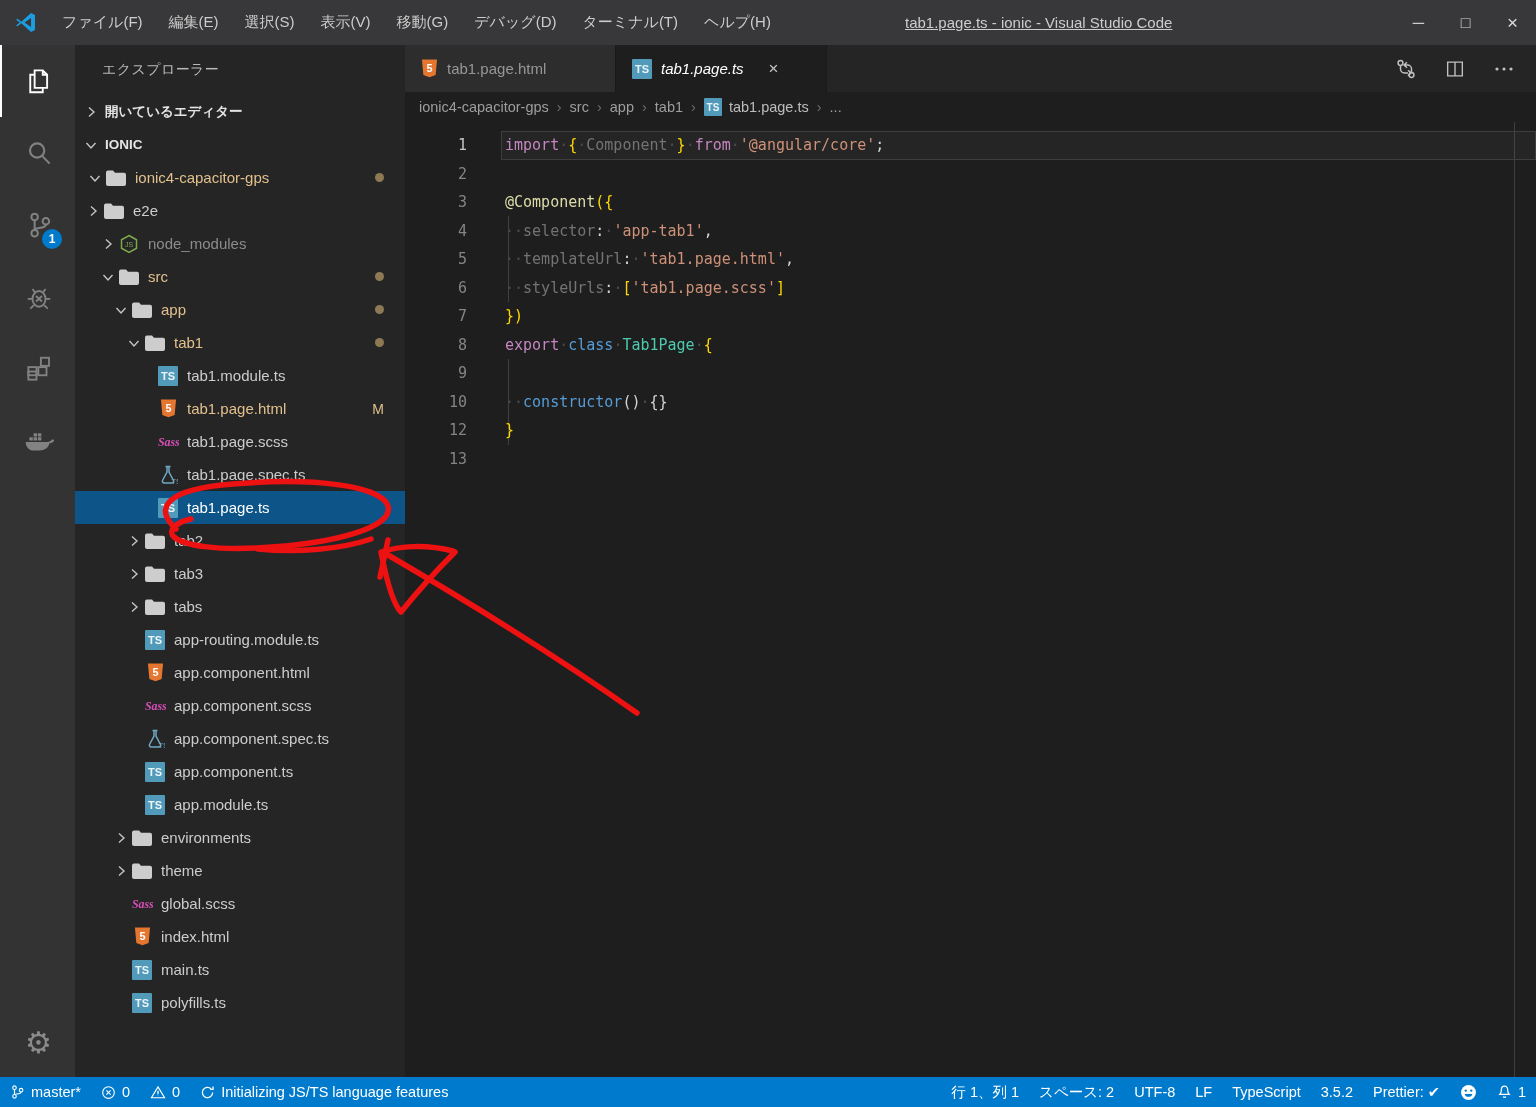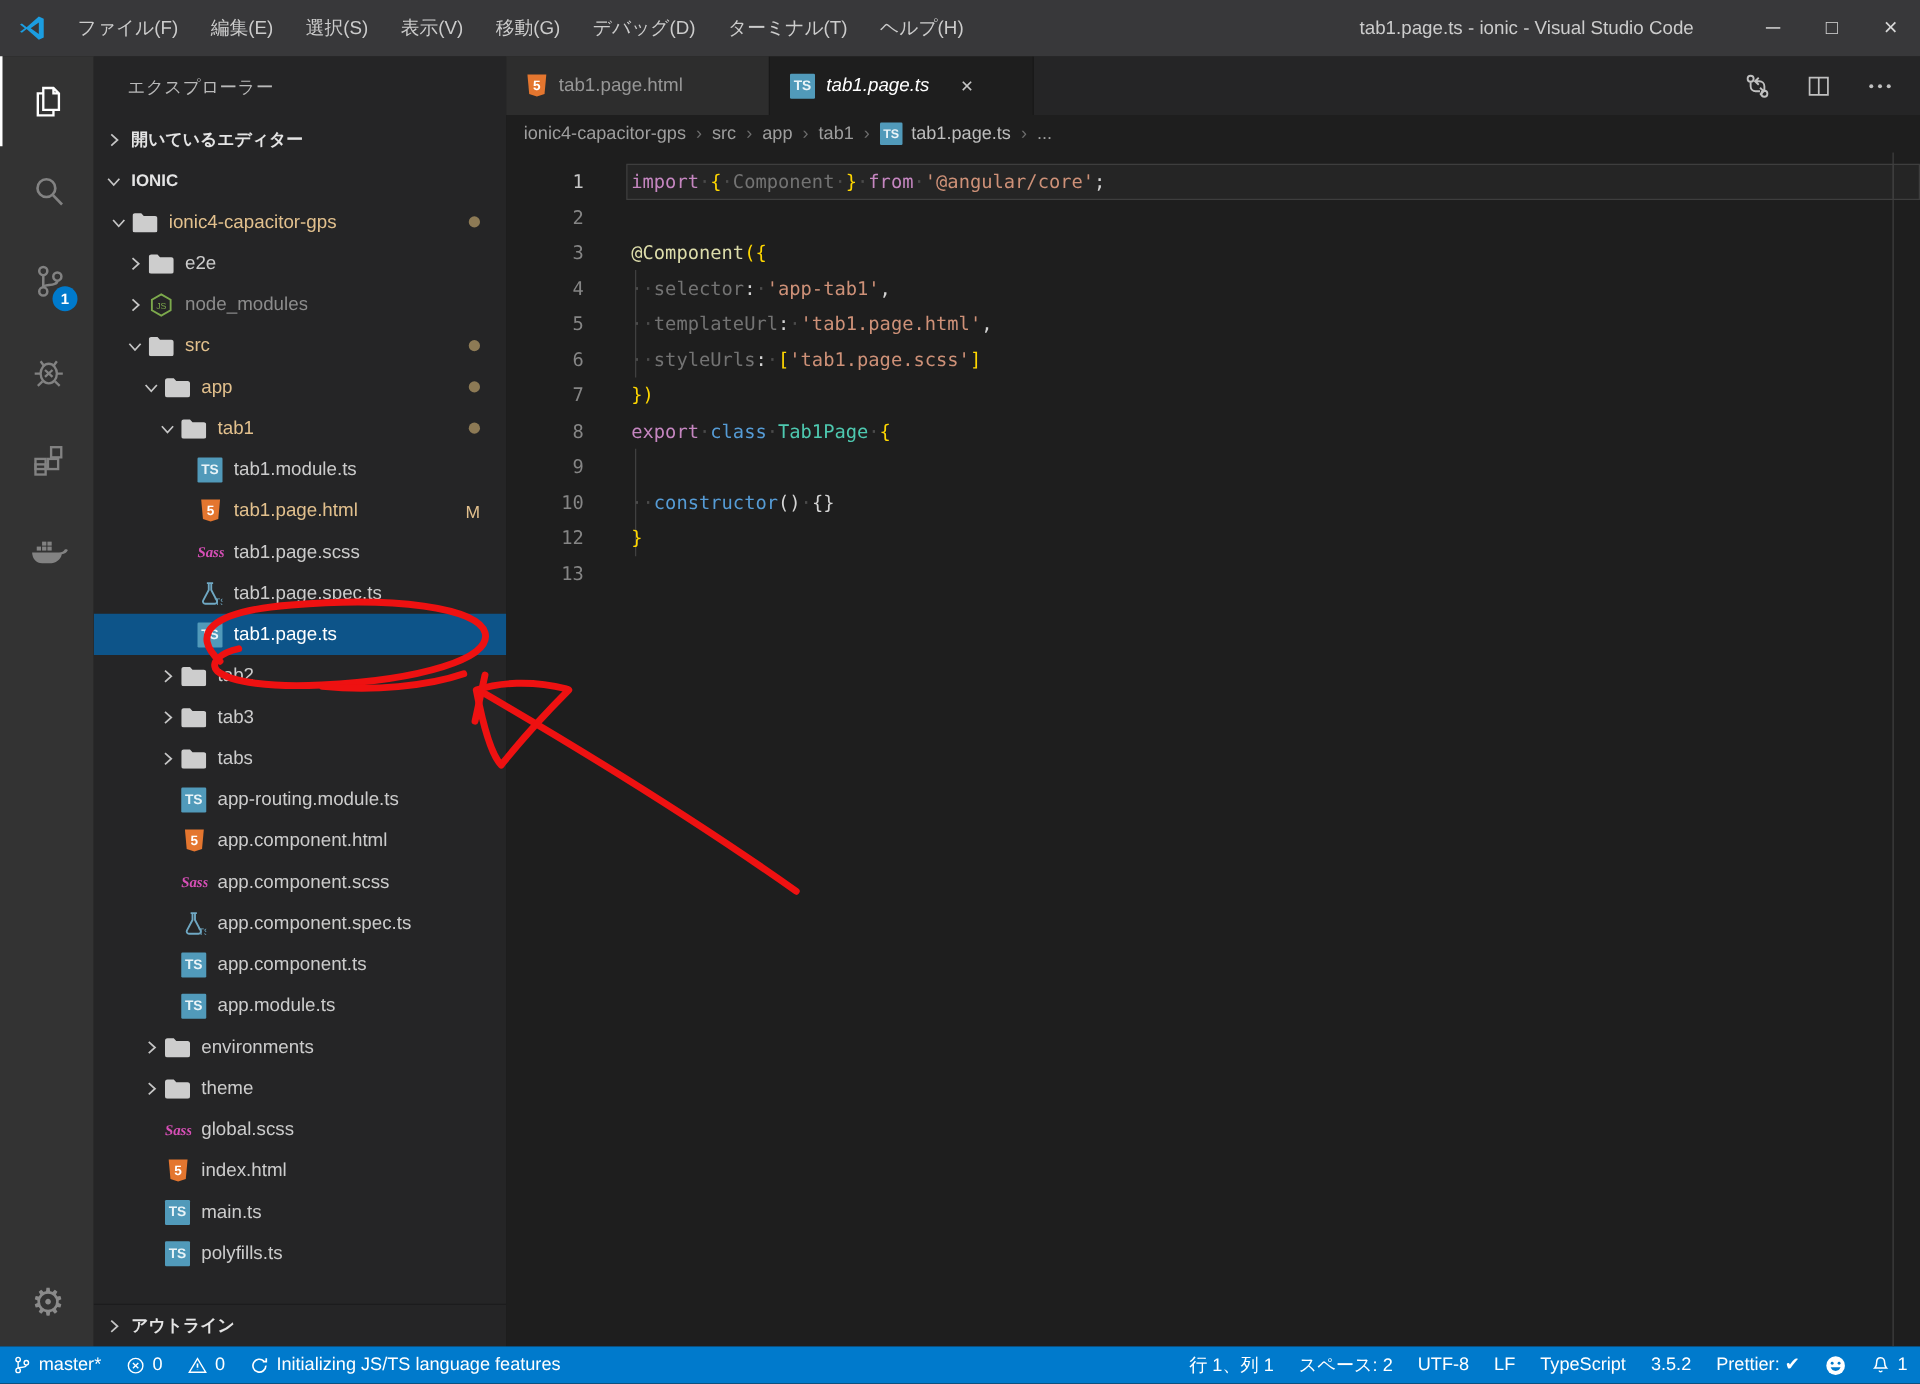--- a/index.html
+++ b/index.html
@@ -5,21 +5,21 @@
   html,body{margin:0;padding:0;background:#1e1e1e;}
   .app{position:relative;width:1536px;height:1107px;overflow:hidden;
        font-family:"Liberation Sans","DejaVu Sans",sans-serif;
        -webkit-font-smoothing:antialiased;user-select:none;}
   
   .titlebar{height:45px;background:var(--c-title,#38383a);display:flex;align-items:center;
             color:#cccccc;font-size:15px;position:relative;}
   .logo{display:flex;align-items:center;margin:0 12px 0 14px;}
   .menus{display:flex;height:100%;}
   .menu-item{display:flex;align-items:center;padding:0 13px;height:100%;cursor:default;}
-  .window-title{position:absolute;left:905px;width:450px;text-align:right;color:#cccccc;}
+  .window-title{position:absolute;left:905px;width:450px;text-align:left;color:#cccccc;text-decoration:underline;}
   .window-controls{margin-left:auto;display:flex;height:100%;}
   .wc{width:47px;height:100%;display:flex;align-items:center;justify-content:center;
       font-size:16px;color:#d8d8d8;}
   
   .main{display:flex;height:1032px;}
   .activitybar{width:75px;background:var(--c-activity,#333333);display:flex;flex-direction:column;
                align-items:center;flex-shrink:0;}
   .ab-item{width:73px;height:72px;display:flex;align-items:center;justify-content:center;
            color:#828282;position:relative;border-left:2px solid transparent;}
   .ab-item.active{color:#ffffff;border-left:2px solid #ffffff;}
@@ -220,21 +220,21 @@
               </svg>
             </span>
             <span class="t-icon">
               <svg width="20" height="16" viewBox="0 0 20 16">
                 <path fill="#cdcdcd" d="M0 2.5 Q0 .5 2 .5 h5 l2 2.2 h9 q2 0 2 2 V14 q0 2-2 2 H2 Q0 16 0 14 Z"></path>
               </svg>
             </span>
             <span class="t-label mod">ionic4-capacitor-gps</span>
             <span class="row-end mod-dot"></span>
           </div>
-          <div class="tree-row" style="padding-left: 23px;">
+          <div class="tree-row" style="padding-left: 8px;">
             <span class="twisty">
               <svg width="16" height="16" viewBox="0 0 16 16">
                 <path d="M6 3.5 L11 8 L6 12.5" fill="none" stroke="#c5c5c5" stroke-width="1.4"></path>
               </svg>
             </span>
             <span class="t-icon">
               <svg width="20" height="16" viewBox="0 0 20 16">
                 <path fill="#cdcdcd" d="M0 2.5 Q0 .5 2 .5 h5 l2 2.2 h9 q2 0 2 2 V14 q0 2-2 2 H2 Q0 16 0 14 Z"></path>
               </svg>
             </span>
@@ -482,28 +482,20 @@
             <span class="t-label">main.ts</span>
           </div>
           <div class="tree-row" style="padding-left: 36px;">
             <span class="twisty"></span>
             <span class="t-icon">
               <span class="chip-ts">TS</span>
             </span>
             <span class="t-label">polyfills.ts</span>
           </div>
         </div>
-      <div class="section-bar outline-bar">
-        <span class="twisty" id="ol-chev">
-            <svg width="16" height="16" viewBox="0 0 16 16">
-              <path d="M6 3.5 L11 8 L6 12.5" fill="none" stroke="#c5c5c5" stroke-width="1.4"></path>
-            </svg>
-          </span>
-        <span>アウトライン</span>
-      </div>
     </div>
 
     <div class="editor">
       <div class="tabbar" id="tabbar">
           <div class="tab inactive">
             <span style="display: flex;">
               <svg width="17" height="19" viewBox="0 0 18 20">
                 <path fill="#e4762f" d="M1 .5 H17 L15.5 17 L9 19.3 L2.5 17 Z"></path>
                 <text x="9" y="14" font-size="11.5" font-weight="bold" fill="#fff" text-anchor="middle" font-family="sans-serif">5</text>
               </svg>

